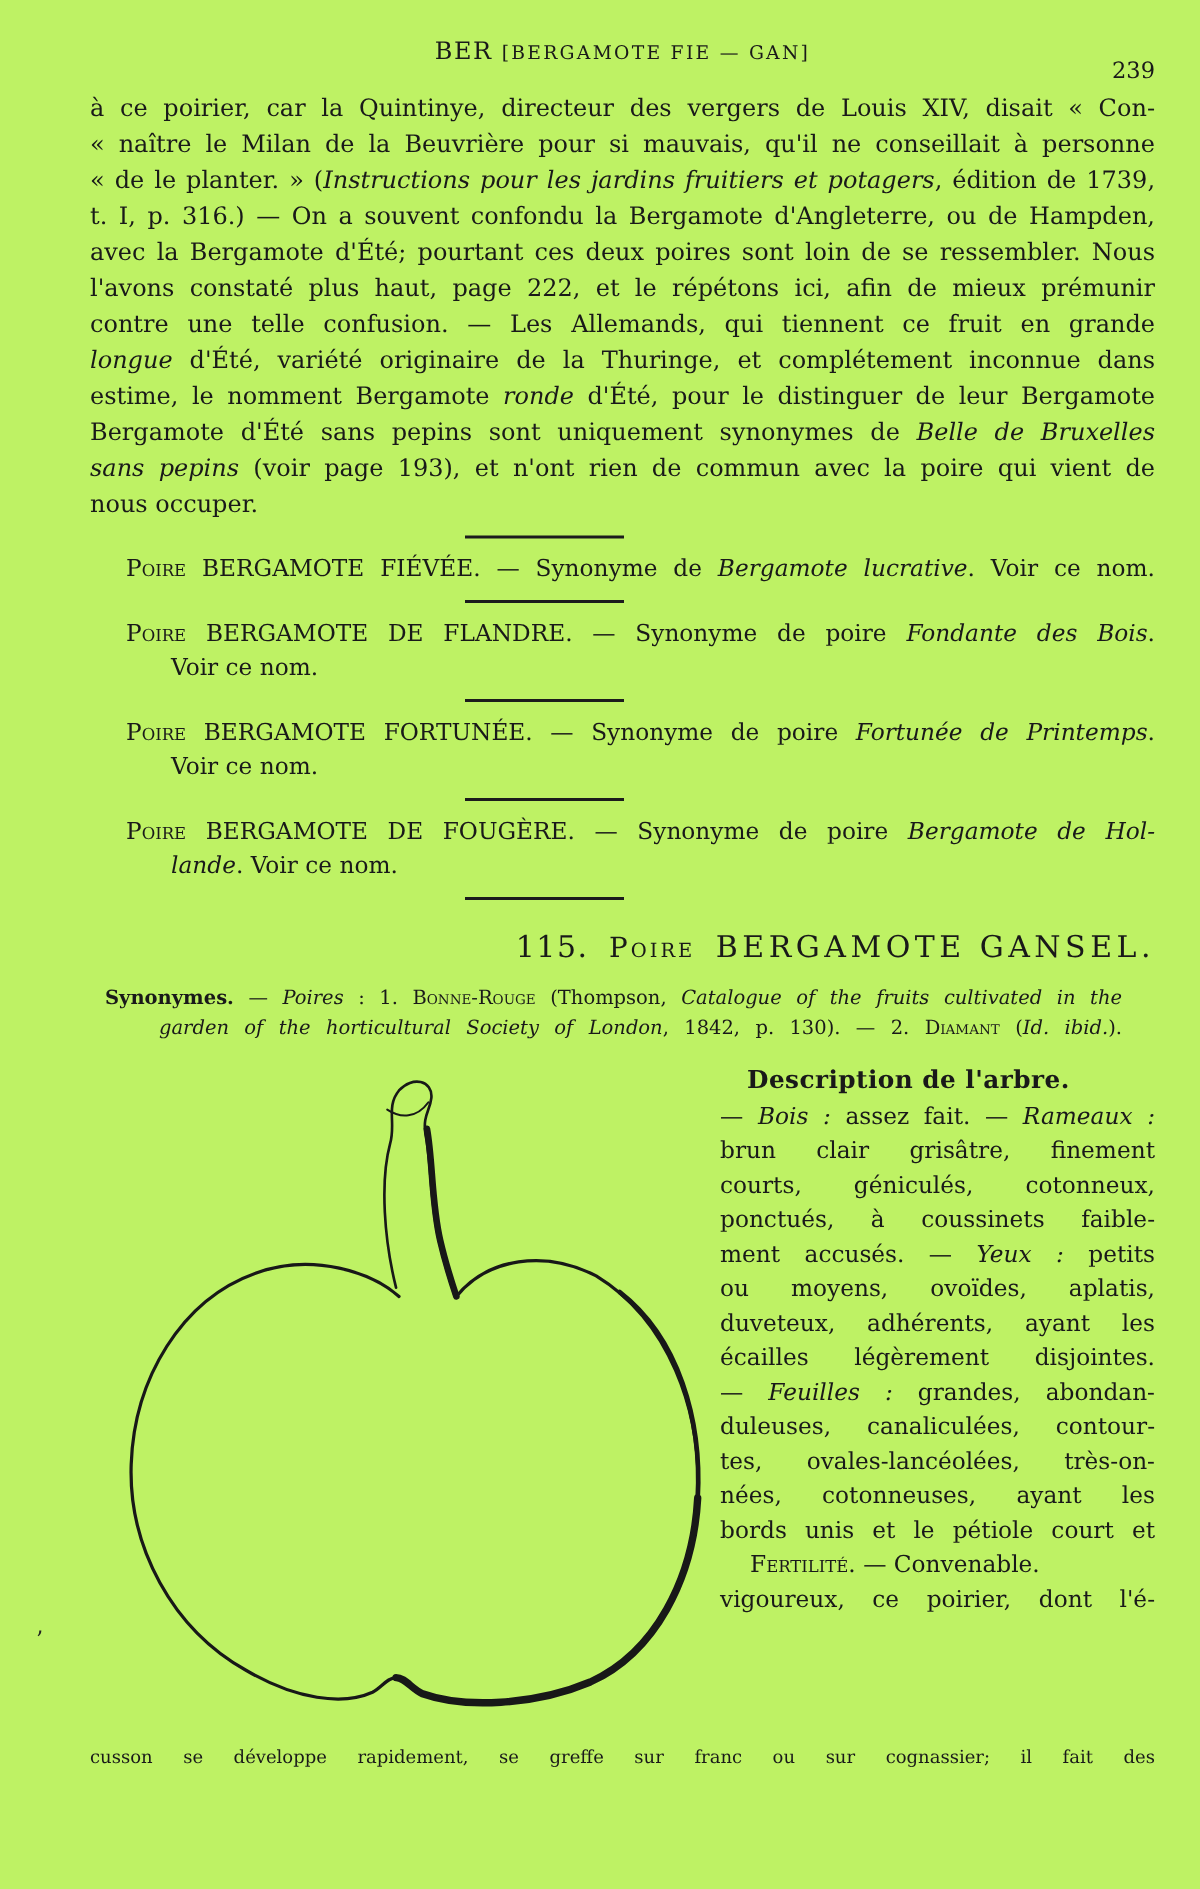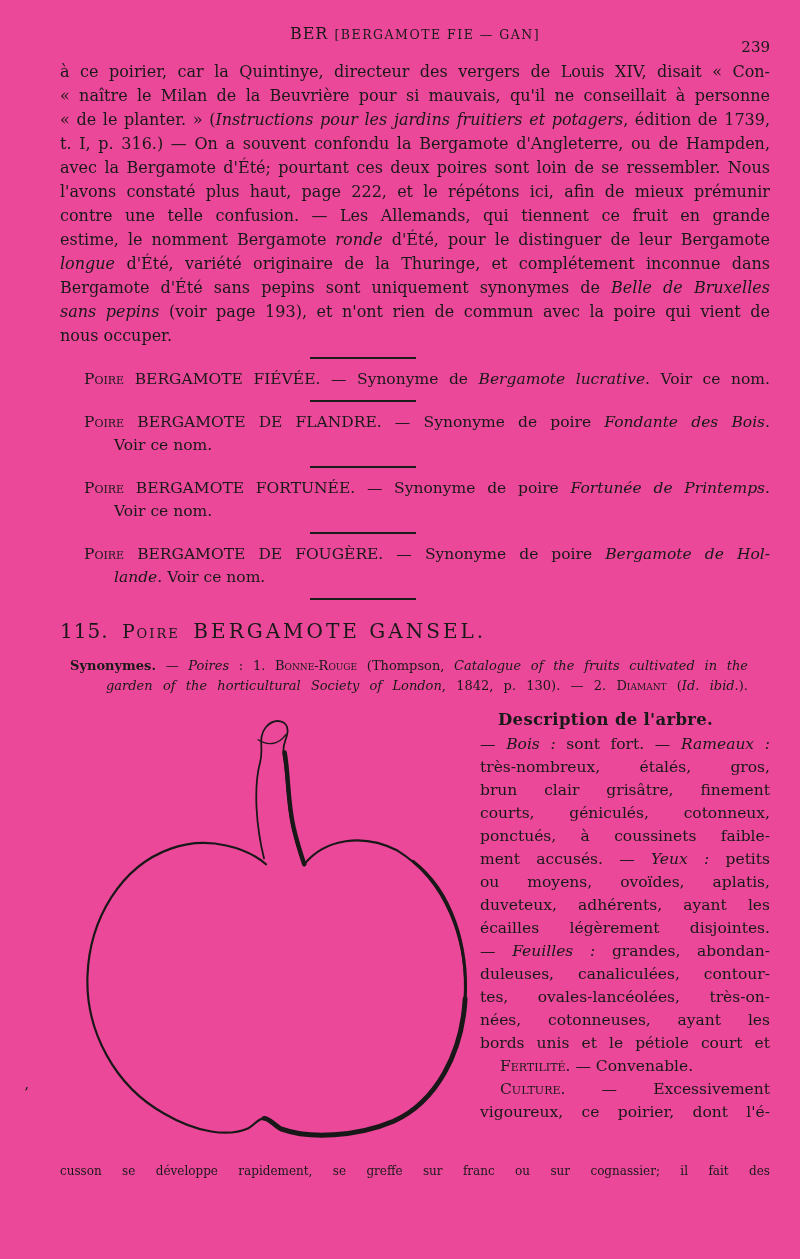--- a/index.html
+++ b/index.html
@@ -1,21 +1,21 @@
 <!DOCTYPE html>
 <html><head>
 <meta charset="utf-8">
 <style>
   html,body{margin:0;padding:0;}
   body{background:#e8e6e0;}
   .page{
     position:relative;
     width:800px;height:1259px;
     margin:0 auto;
-    background:#ec4899;
+    background:#bef264;
     color:#191919;
     font-family:"DejaVu Serif","Liberation Serif",serif;
     box-sizing:border-box;
     padding:24px 30px 0 60px;
     overflow:hidden;
   }
   .it{font-style:italic;}
   .bd{font-weight:bold;}
   .sc{font-variant:small-caps;}
 
@@ -29,21 +29,21 @@
   
   .jlines .tline{text-align:justify;text-align-last:justify;white-space:nowrap;}
   .jlines .tline.short{text-align-last:left;}
   .jlines .tline.ind{padding-left:30px;}
   .jlines .tline.ind1{padding-left:20px;}
 
   .intro{font-size:16px;line-height:24px;width:710px;}
   .rule{width:106px;height:2px;background:#1c1c1c;margin:9px 0 9px 250px;}
   .entry{font-size:15.5px;line-height:23px;margin-left:24px;width:686px;}
 
-  .title{margin:16px 0 0 0;text-align:left;font-weight:normal;}
+  .title{margin:16px 0 0 0;text-align:right;font-weight:normal;}
   .title .tnum{font-size:20px;letter-spacing:1px;}
   .title .tpoire{font-size:18.5px;font-variant:small-caps;letter-spacing:2px;margin:0 6px;}
   .title .tname{font-size:20px;letter-spacing:3px;}
 
   .syn{font-size:13px;line-height:20px;margin:12px 0 0 10px;width:678px;}
   .syn .tline.ind{padding-left:36px;}
 
   .cols{display:flex;margin-top:11px;}
   .illus{width:412px;height:450px;flex:0 0 412px;position:relative;}
   .illus svg{display:block;}
@@ -70,22 +70,22 @@
   </div>
 
   <div class="intro jlines">
       <div class="tline"><span>à ce poirier, car la Quintinye, directeur des vergers de Louis XIV, disait « Con-</span></div>
       <div class="tline"><span>« naître le Milan de la Beuvrière pour si mauvais, qu'il ne conseillait à personne</span></div>
       <div class="tline"><span>« de le planter. » (</span><span class="it">Instructions pour les jardins fruitiers et potagers</span><span>, édition de 1739,</span></div>
       <div class="tline"><span>t. I, p. 316.) — On a souvent confondu la Bergamote d'Angleterre, ou de Hampden,</span></div>
       <div class="tline"><span>avec la Bergamote d'Été; pourtant ces deux poires sont loin de se ressembler. Nous</span></div>
       <div class="tline"><span>l'avons constaté plus haut, page 222, et le répétons ici, afin de mieux prémunir</span></div>
       <div class="tline"><span>contre une telle confusion. — Les Allemands, qui tiennent ce fruit en grande</span></div>
+      <div class="tline"><span class="it">longue</span><span> d'Été, variété originaire de la Thuringe, et complétement inconnue dans</span></div>
       <div class="tline"><span>estime, le nomment Bergamote </span><span class="it">ronde</span><span> d'Été, pour le distinguer de leur Bergamote</span></div>
-      <div class="tline"><span class="it">longue</span><span> d'Été, variété originaire de la Thuringe, et complétement inconnue dans</span></div>
       <div class="tline"><span>Bergamote d'Été sans pepins sont uniquement synonymes de </span><span class="it">Belle de Bruxelles</span></div>
       <div class="tline"><span class="it">sans pepins</span><span> (voir page 193), et n'ont rien de commun avec la poire qui vient de</span></div>
       <div class="tline short"><span>nous occuper.</span></div>
     </div>
 
   <div class="rule"></div>
 
   <div class="entry jlines">
       <div class="tline"><span class="sc">Poire</span><span> BERGAMOTE FIÉVÉE. — Synonyme de </span><span class="it">Bergamote lucrative</span><span>. Voir ce nom.</span></div>
     </div>
@@ -129,40 +129,38 @@
           <path d="M202,29 C211,35 222,35 230,24" stroke-width="1.4"></path>
           <path d="M210,156 C192,140 152,126 113,140 C62,158 30,212 28,270 C26,326 56,382 106,410 C140,430 172,434 192,425 C198,422 202,415 208,415 C214,415 219,423 226,426 C254,436 302,434 340,418 C384,398 410,348 413,293 C416,233 393,172 344,142 C309,124 270,130 249,156" stroke-width="2.2"></path>
           <path d="M208,415 C214,415 219,423 226,426 C254,436 302,434 340,418 C384,398 410,348 413,293" stroke-width="5"></path>
           <path d="M413,293 C416,240 400,184 360,153" stroke-width="3.2"></path>
         </g>
       </svg>
     </div>
     <div class="rcol">
       <div class="desc-head">Description de l'arbre.</div>
       <div class="rbody jlines">
-          <div class="tline"><span>— </span><span class="it">Bois :</span><span> sont fort. — </span><span class="it">Rameaux :</span></div>
-          <div class="tline"><span>très-nombreux, étalés, gros,</span></div>
+          <div class="tline"><span>— </span><span class="it">Bois :</span><span> assez fait. — </span><span class="it">Rameaux :</span></div>
           <div class="tline"><span>brun clair grisâtre, finement</span></div>
           <div class="tline"><span>courts, géniculés, cotonneux,</span></div>
           <div class="tline"><span>ponctués, à coussinets faible-</span></div>
           <div class="tline"><span>ment accusés. — </span><span class="it">Yeux :</span><span> petits</span></div>
           <div class="tline"><span>ou moyens, ovoïdes, aplatis,</span></div>
           <div class="tline"><span>duveteux, adhérents, ayant les</span></div>
           <div class="tline"><span>écailles légèrement disjointes.</span></div>
           <div class="tline"><span>— </span><span class="it">Feuilles :</span><span> grandes, abondan-</span></div>
           <div class="tline"><span>duleuses, canaliculées, contour-</span></div>
           <div class="tline"><span>tes, ovales-lancéolées, très-on-</span></div>
           <div class="tline"><span>nées, cotonneuses, ayant les</span></div>
           <div class="tline"><span>bords unis et le pétiole court et</span></div>
         </div>
       <div class="rbody jlines">
           <div class="tline short ind1"><span class="sc">Fertilité.</span><span> — Convenable.</span></div>
         </div>
       <div class="rbody jlines">
-          <div class="tline ind1"><span class="sc">Culture.</span><span> — Excessivement</span></div>
           <div class="tline"><span>vigoureux, ce poirier, dont l'é-</span></div>
         </div>
     </div>
   </div>
 
   <div class="closing jlines">
       <div class="tline"><span>cusson se développe rapidement, se greffe sur franc ou sur cognassier; il fait des</span></div>
     </div>
 
   <span class="stray">’</span>

